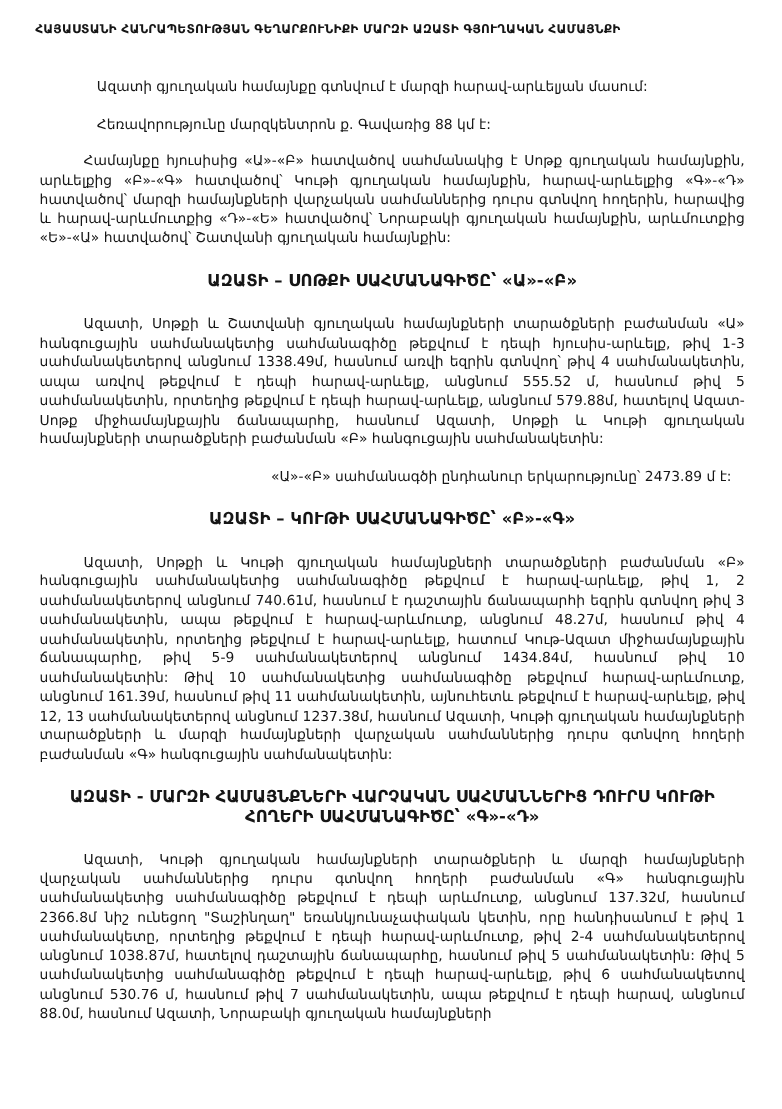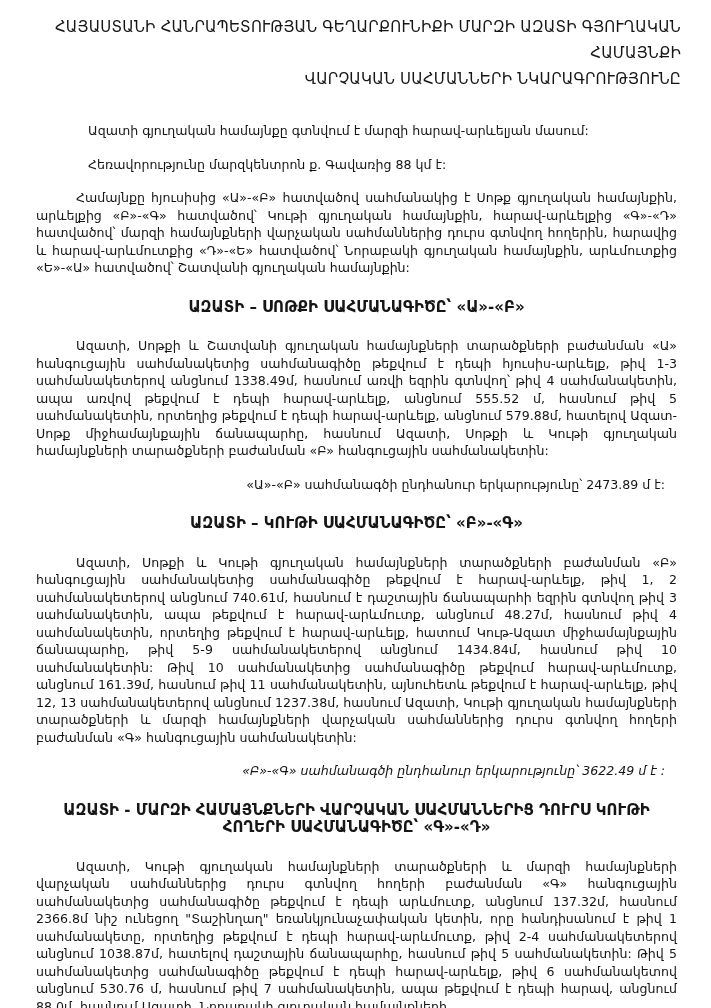--- a/index.html
+++ b/index.html
@@ -14,23 +14,23 @@
     color: #161616;
     font-family: "DejaVu Sans", sans-serif;
   }
   .doc {
     box-sizing: border-box;
     width: 711px;
     height: 1008px;
     padding: 14px 30px 0 32px;
   }
   .doc-title {
-    text-align: right;
-    font-weight: normal;
-    font-size: 15px;
+    text-align: left;
+    font-weight: bold;
+    font-size: 11px;
     line-height: 26px;
     letter-spacing: 0.2px;
     margin-bottom: 30px;
   }
   .body-text {
     font-size: 12.6px;
     line-height: 17.5px;
     text-align: justify;
   }
   .para {
@@ -59,35 +59,33 @@
     font-style: italic;
   }
 </style>
 </head>
 <body>
 
 <div class="doc">
 
   <div class="doc-title">
     <div>ՀԱՅԱՍՏԱՆԻ ՀԱՆՐԱՊԵՏՈՒԹՅԱՆ ԳԵՂԱՐՔՈՒՆԻՔԻ ՄԱՐԶԻ ԱԶԱՏԻ ԳՅՈՒՂԱԿԱՆ ՀԱՄԱՅՆՔԻ</div>
-    <div>ՎԱՐՉԱԿԱՆ ՍԱՀՄԱՆՆԵՐԻ ՆԿԱՐԱԳՐՈՒԹՅՈՒՆԸ</div>
   </div>
 
   <div class="body-text">
 
     <p class="single-line">Ազատի գյուղական համայնքը գտնվում է մարզի հարավ-արևելյան մասում:</p>
     <p class="single-line">Հեռավորությունը մարզկենտրոն ք. Գավառից 88 կմ է:</p>
     <p class="para">Համայնքը հյուսիսից «Ա»-«Բ» հատվածով սահմանակից է Սոթք գյուղական համայնքին, արևելքից «Բ»-«Գ» հատվածով՝ Կութի գյուղական համայնքին, հարավ-արևելքից «Գ»-«Դ» հատվածով՝ մարզի համայնքների վարչական սահմաններից դուրս գտնվող հողերին, հարավից և հարավ-արևմուտքից «Դ»-«Ե» հատվածով՝ Նորաբակի գյուղական համայնքին, արևմուտքից «Ե»-«Ա» հատվածով՝ Շատվանի գյուղական համայնքին:</p>
 
     <p class="section-heading">ԱԶԱՏԻ – ՍՈԹՔԻ ՍԱՀՄԱՆԱԳԻԾԸ՝ «Ա»-«Բ»</p>
     <p class="para">Ազատի, Սոթքի և Շատվանի գյուղական համայնքների տարածքների բաժանման «Ա» հանգուցային սահմանակետից սահմանագիծը թեքվում է դեպի հյուսիս-արևելք, թիվ 1-3 սահմանակետերով անցնում 1338.49մ, հասնում առվի եզրին գտնվող՝ թիվ 4 սահմանակետին, ապա առվով թեքվում է դեպի հարավ-արևելք, անցնում 555.52 մ, հասնում թիվ 5 սահմանակետին, որտեղից թեքվում է դեպի հարավ-արևելք, անցնում 579.88մ, հատելով Ազատ-Սոթք միջհամայնքային ճանապարհը, հասնում Ազատի, Սոթքի և Կութի գյուղական համայնքների տարածքների բաժանման «Բ» հանգուցային սահմանակետին:</p>
     <p class="summary-line">«Ա»-«Բ» սահմանագծի ընդհանուր երկարությունը՝ 2473.89 մ է:</p>
 
     <p class="section-heading">ԱԶԱՏԻ – ԿՈՒԹԻ ՍԱՀՄԱՆԱԳԻԾԸ՝ «Բ»-«Գ»</p>
     <p class="para">Ազատի, Սոթքի և Կութի գյուղական համայնքների տարածքների բաժանման «Բ» հանգուցային սահմանակետից սահմանագիծը թեքվում է հարավ-արևելք, թիվ 1, 2 սահմանակետերով անցնում 740.61մ, հասնում է դաշտային ճանապարհի եզրին գտնվող թիվ 3 սահմանակետին, ապա թեքվում է հարավ-արևմուտք, անցնում 48.27մ, հասնում թիվ 4 սահմանակետին, որտեղից թեքվում է հարավ-արևելք, հատում Կութ-Ազատ միջհամայնքային ճանապարհը, թիվ 5-9 սահմանակետերով անցնում 1434.84մ, հասնում թիվ 10 սահմանակետին: Թիվ 10 սահմանակետից սահմանագիծը թեքվում հարավ-արևմուտք, անցնում 161.39մ, հասնում թիվ 11 սահմանակետին, այնուհետև թեքվում է հարավ-արևելք, թիվ 12, 13 սահմանակետերով անցնում 1237.38մ, հասնում Ազատի, Կութի գյուղական համայնքների տարածքների և մարզի համայնքների վարչական սահմաններից դուրս գտնվող հողերի բաժանման «Գ» հանգուցային սահմանակետին:</p>
-    <p class="summary-line italic">«Բ»-«Գ» սահմանագծի ընդհանուր երկարությունը՝ 3622.49 մ է :</p>
 
     <p class="section-heading">ԱԶԱՏԻ - ՄԱՐԶԻ ՀԱՄԱՅՆՔՆԵՐԻ ՎԱՐՉԱԿԱՆ ՍԱՀՄԱՆՆԵՐԻՑ ԴՈՒՐՍ ԿՈՒԹԻ ՀՈՂԵՐԻ ՍԱՀՄԱՆԱԳԻԾԸ՝ «Գ»-«Դ»</p>
     <p class="para">Ազատի, Կութի գյուղական համայնքների տարածքների և մարզի համայնքների վարչական սահմաններից դուրս գտնվող հողերի բաժանման «Գ» հանգուցային սահմանակետից սահմանագիծը թեքվում է դեպի արևմուտք, անցնում 137.32մ, հասնում 2366.8մ նիշ ունեցող "Տաշինղաղ" եռանկյունաչափական կետին, որը հանդիսանում է թիվ 1 սահմանակետը, որտեղից թեքվում է դեպի հարավ-արևմուտք, թիվ 2-4 սահմանակետերով անցնում 1038.87մ, հատելով դաշտային ճանապարհը, հասնում թիվ 5 սահմանակետին: Թիվ 5 սահմանակետից սահմանագիծը թեքվում է դեպի հարավ-արևելք, թիվ 6 սահմանակետով անցնում 530.76 մ, հասնում թիվ 7 սահմանակետին, ապա թեքվում է դեպի հարավ, անցնում 88.0մ, հասնում Ազատի, Նորաբակի գյուղական համայնքների</p>
 
   </div>
 
 </div>
 
 </body></html>

